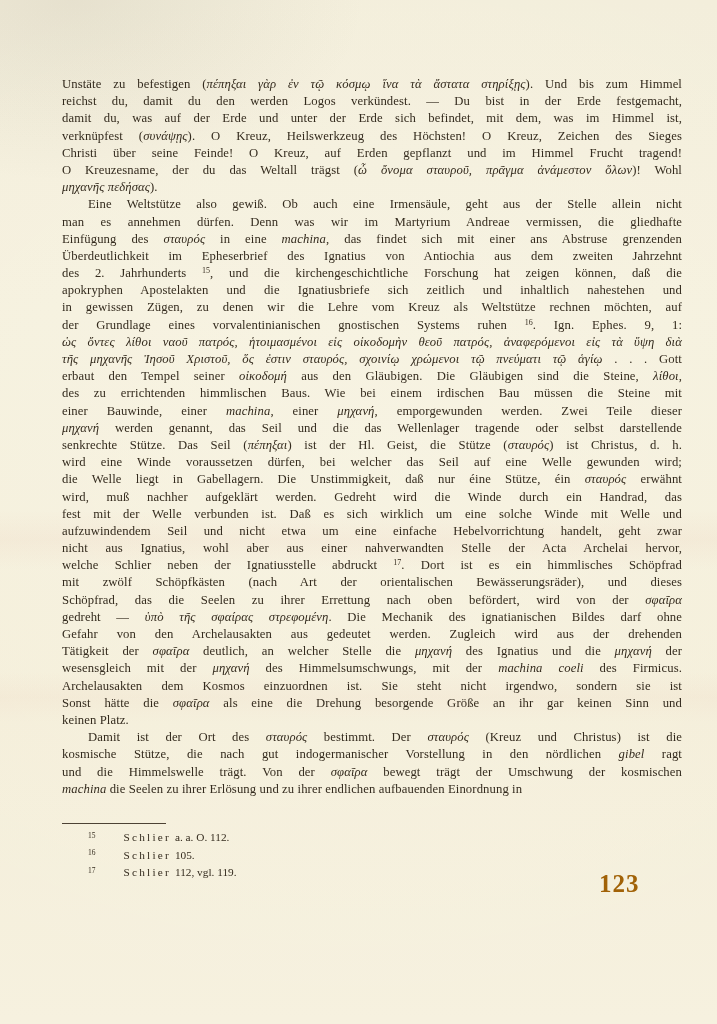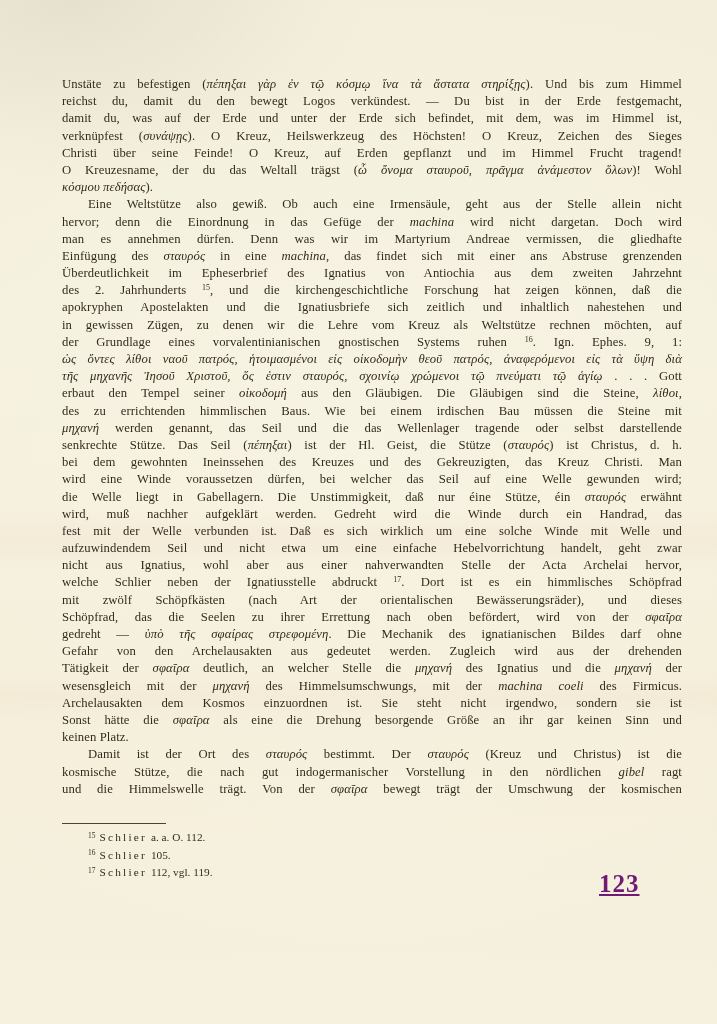--- a/index.html
+++ b/index.html
@@ -76,68 +76,66 @@
     line-height: 17.6px;
     padding-left: 26px;
     text-align: left;
   }
   .footnote sup {
     font-size: 7.5px;
     line-height: 0;
     vertical-align: 3.5px;
     margin-right: 4px;
   }
-  .footnote .gesperrt { letter-spacing: 2.2px; margin-right: 4px; }
+  .footnote .gesperrt { letter-spacing: 2.2px; margin-right: 4px; margin-left: 24px; }
 
   .page-number {
     position: absolute;
     left: 599px;
     top: 870px;
     width: 62px;
     font-size: 25px;
     line-height: 28px;
     font-weight: 600;
     letter-spacing: 1px;
-    color: #701a75;
-    text-decoration: underline;
+    color: #a16207;
   }
 </style>
 </head>
 <body>
 
 <div class="scan-band band-1"></div>
 <div class="scan-band band-2"></div>
 
 <div class="text-block">
     <div class="paragraph">
       <div class="line">Unstäte zu befestigen (<i>πέπηξαι γὰρ ἐν τῷ κόσμῳ ἵνα τὰ ἄστατα στηρίξῃς</i>). Und bis zum Himmel</div>
-      <div class="line">reichst du, damit du den bewegt Logos verkündest. — Du bist in der Erde festgemacht,</div>
+      <div class="line">reichst du, damit du den werden Logos verkündest. — Du bist in der Erde festgemacht,</div>
       <div class="line">damit du, was auf der Erde und unter der Erde sich befindet, mit dem, was im Himmel ist,</div>
       <div class="line">verknüpfest (<i>συνάψῃς</i>). O Kreuz, Heilswerkzeug des Höchsten! O Kreuz, Zeichen des Sieges</div>
       <div class="line">Christi über seine Feinde! O Kreuz, auf Erden gepflanzt und im Himmel Frucht tragend!</div>
       <div class="line">O Kreuzesname, der du das Weltall trägst (<i>ὦ ὄνομα σταυροῦ, πρᾶγμα ἀνάμεστον ὅλων</i>)! Wohl</div>
-      <div class="line last"><i>κόσμου πεδήσας</i>).</div>
+      <div class="line last"><i>μηχανῆς πεδήσας</i>).</div>
     </div>
     <div class="paragraph">
       <div class="line indent">Eine Weltstütze also gewiß. Ob auch eine Irmensäule, geht aus der Stelle allein nicht</div>
-      <div class="line">hervor; denn die Einordnung in das Gefüge der <i>machina</i> wird nicht dargetan. Doch wird</div>
       <div class="line">man es annehmen dürfen. Denn was wir im Martyrium Andreae vermissen, die gliedhafte</div>
       <div class="line">Einfügung des <i>σταυρός</i> in eine <i>machina</i>, das findet sich mit einer ans Abstruse grenzenden</div>
       <div class="line">Überdeutlichkeit im Epheserbrief des Ignatius von Antiochia aus dem zweiten Jahrzehnt</div>
       <div class="line">des 2. Jahrhunderts <sup>15</sup>, und die kirchengeschichtliche Forschung hat zeigen können, daß die</div>
       <div class="line">apokryphen Apostelakten und die Ignatiusbriefe sich zeitlich und inhaltlich nahestehen und</div>
       <div class="line">in gewissen Zügen, zu denen wir die Lehre vom Kreuz als Weltstütze rechnen möchten, auf</div>
       <div class="line">der Grundlage eines vorvalentinianischen gnostischen Systems ruhen <sup>16</sup>. Ign. Ephes. 9, 1:</div>
       <div class="line"><i>ὡς ὄντες λίθοι ναοῦ πατρός, ἡτοιμασμένοι εἰς οἰκοδομὴν θεοῦ πατρός, ἀναφερόμενοι εἰς τὰ ὕψη διὰ</i></div>
       <div class="line"><i>τῆς μηχανῆς Ἰησοῦ Χριστοῦ, ὅς ἐστιν σταυρός, σχοινίῳ χρώμενοι τῷ πνεύματι τῷ ἁγίῳ</i> . . . Gott</div>
       <div class="line">erbaut den Tempel seiner <i>οἰκοδομή</i> aus den Gläubigen. Die Gläubigen sind die Steine, <i>λίθοι</i>,</div>
       <div class="line">des zu errichtenden himmlischen Baus. Wie bei einem irdischen Bau müssen die Steine mit</div>
+      <div class="line">einer Bauwinde, einer <i>machina</i>, einer <i>μηχανή</i>, emporgewunden werden. Zwei Teile dieser</div>
       <div class="line"><i>μηχανή</i> werden genannt, das Seil und die das Wellenlager tragende oder selbst darstellende</div>
       <div class="line">senkrechte Stütze. Das Seil (<i>πέπηξαι</i>) ist der Hl. Geist, die Stütze (<i>σταυρός</i>) ist Christus, d. h.</div>
-      <div class="line">bei dem gewohnten Ineinssehen des Kreuzes und des Gekreuzigten, das Kreuz Christi. Man</div>
       <div class="line">wird eine Winde voraussetzen dürfen, bei welcher das Seil auf eine Welle gewunden wird;</div>
       <div class="line">die Welle liegt in Gabellagern. Die Unstimmigkeit, daß nur éine Stütze, éin <i>σταυρός</i> erwähnt</div>
       <div class="line">wird, muß nachher aufgeklärt werden. Gedreht wird die Winde durch ein Handrad, das</div>
       <div class="line">fest mit der Welle verbunden ist. Daß es sich wirklich um eine solche Winde mit Welle und</div>
       <div class="line">aufzuwindendem Seil und nicht etwa um eine einfache Hebelvorrichtung handelt, geht zwar</div>
       <div class="line">nicht aus Ignatius, wohl aber aus einer nahverwandten Stelle der Acta Archelai hervor,</div>
       <div class="line">welche Schlier neben der Ignatiusstelle abdruckt <sup>17</sup>. Dort ist es ein himmlisches Schöpfrad</div>
       <div class="line">mit zwölf Schöpfkästen (nach Art der orientalischen Bewässerungsräder), und dieses</div>
       <div class="line">Schöpfrad, das die Seelen zu ihrer Errettung nach oben befördert, wird von der <i>σφαῖρα</i></div>
       <div class="line">gedreht — <i>ὑπὸ τῆς σφαίρας στρεφομένη</i>. Die Mechanik des ignatianischen Bildes darf ohne</div>
@@ -145,20 +143,21 @@
       <div class="line">Tätigkeit der <i>σφαῖρα</i> deutlich, an welcher Stelle die <i>μηχανή</i> des Ignatius und die <i>μηχανή</i> der</div>
       <div class="line">wesensgleich mit der <i>μηχανή</i> des Himmelsumschwungs, mit der <i>machina coeli</i> des Firmicus.</div>
       <div class="line">Archelausakten dem Kosmos einzuordnen ist. Sie steht nicht irgendwo, sondern sie ist</div>
       <div class="line">Sonst hätte die <i>σφαῖρα</i> als eine die Drehung besorgende Größe an ihr gar keinen Sinn und</div>
       <div class="line last">keinen Platz.</div>
     </div>
     <div class="paragraph">
       <div class="line indent">Damit ist der Ort des <i>σταυρός</i> bestimmt. Der <i>σταυρός</i> (Kreuz und Christus) ist die</div>
       <div class="line">kosmische Stütze, die nach gut indogermanischer Vorstellung in den nördlichen <i>gibel</i> ragt</div>
       <div class="line">und die Himmelswelle trägt. Von der <i>σφαῖρα</i> bewegt trägt der Umschwung der kosmischen</div>
+      <div class="line last"><i>machina</i> die Seelen zu ihrer Erlösung und zu ihrer endlichen aufbauenden Einordnung in</div>
     </div>
   </div>
 
 <div class="footnote-rule"></div>
 <div class="footnotes">
     <div class="footnote"><sup>15</sup><span class="gesperrt">Schlier</span><span>a. a. O. 112.</span></div>
     <div class="footnote"><sup>16</sup><span class="gesperrt">Schlier</span><span>105.</span></div>
     <div class="footnote"><sup>17</sup><span class="gesperrt">Schlier</span><span>112, vgl. 119.</span></div>
   </div>
 

